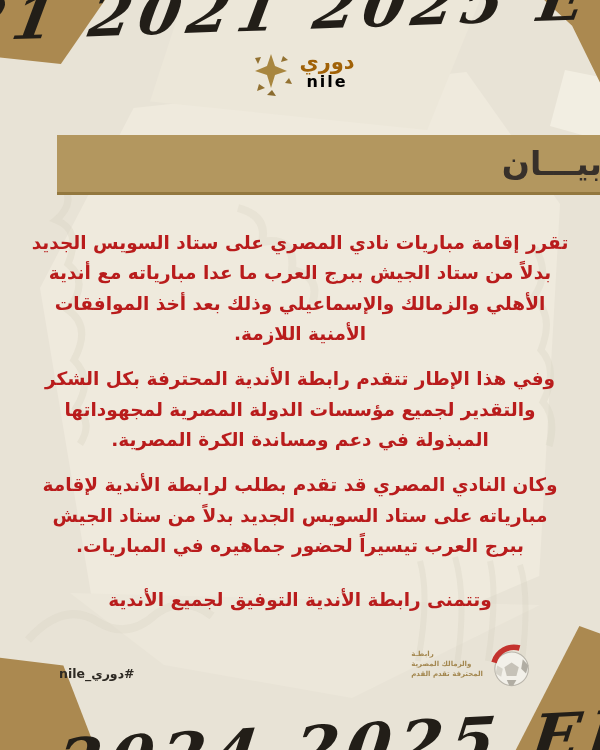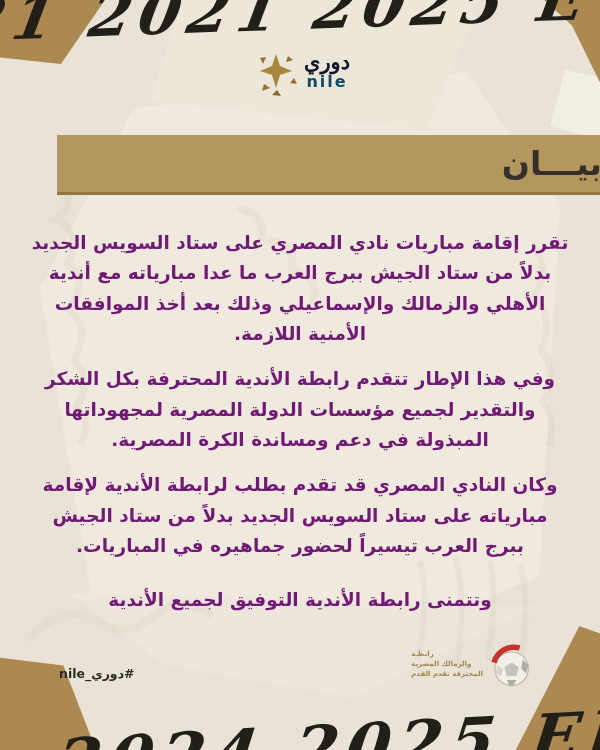--- a/index.html
+++ b/index.html
@@ -36,33 +36,33 @@
     white-space:nowrap;letter-spacing:7px;pointer-events:none;
     font-family:"DejaVu Serif","Liberation Serif",serif;
   }
   .script-top{top:-26px;left:-34px;font-size:60px;transform:skewX(-12deg) rotate(-2deg);}
   .script-bottom{bottom:-30px;left:60px;font-size:64px;transform:skewX(-10deg) rotate(-3deg);}
   
   .league-logo{position:absolute;top:44px;left:0;width:100%;display:flex;
     justify-content:center;align-items:center;gap:2px;}
   .league-logo .star{width:52px;height:52px;margin-top:2px;}
   .logo-words{display:flex;flex-direction:column;align-items:center;line-height:1;}
-  .logo-ar{font-size:21px;font-weight:bold;color:#0f172a;font-family:Liberation Serif, serif;}
-  .logo-en{font-size:16px;font-weight:bold;color:#0c4a6e;letter-spacing:2px;margin-top:1px;}
+  .logo-ar{font-size:21px;font-weight:bold;color:#a16207;}
+  .logo-en{font-size:16px;font-weight:bold;color:#000000;letter-spacing:2px;margin-top:1px;}
   
   .banner{
     position:absolute;left:57px;top:135px;width:545px;height:57px;
     background:#b3975f;border-bottom:3px solid #93783f;
     display:flex;align-items:center;justify-content:flex-end;
   }
   .banner-title{font-size:33px;font-weight:bold;color:#37302a;direction:rtl;}
   
   .statement{
     position:absolute;left:30px;top:228px;width:540px;
-    direction:rtl;text-align:center;color:#701a75;
+    direction:rtl;text-align:center;color:#b91c1c;
   }
   .statement p{margin:0 0 15px 0;font-size:18.5px;font-weight:bold;line-height:1.64;}
   .statement p.closing{margin-top:24px;}
   
   .hashtag{
     position:absolute;left:59px;top:666px;font-size:12.5px;font-weight:bold;
     color:#2e2a24;direction:rtl;
   }
   .association{position:absolute;right:66px;top:638px;display:flex;align-items:center;gap:3px;}
   .assoc-text{direction:rtl;text-align:left;color:#a3874f;font-weight:bold;

